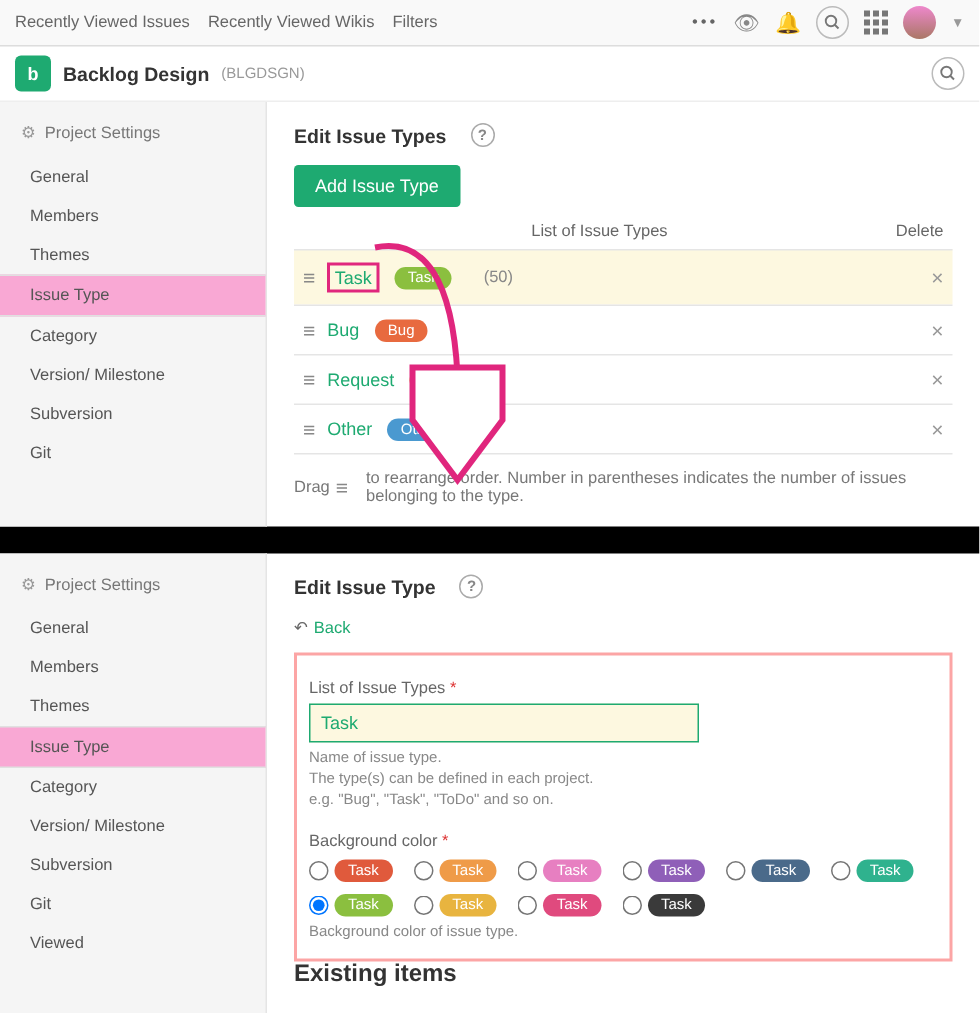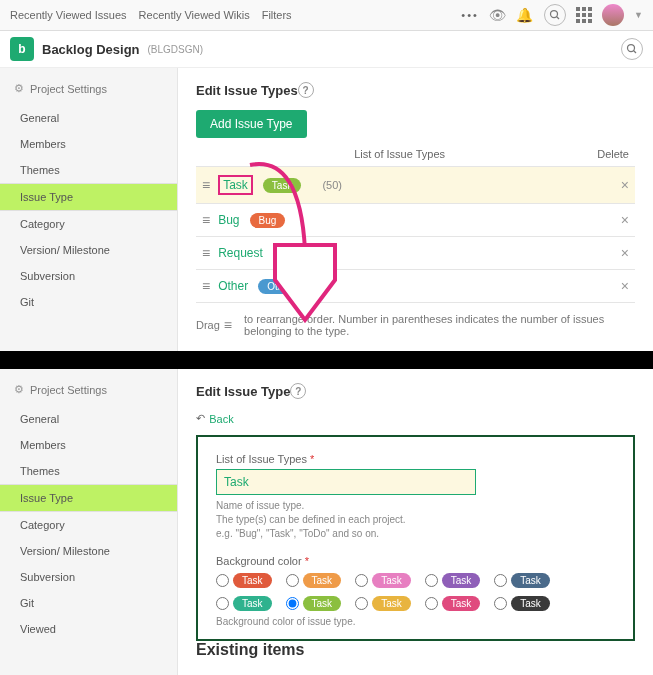--- a/index.html
+++ b/index.html
@@ -19,44 +19,44 @@
   .projectbar-left { display: flex; align-items: center; gap: 8px; }
   .proj-icon { width: 24px; height: 24px; background: #1eaa71; color: #fff; border-radius: 4px; display: flex; align-items: center; justify-content: center; font-weight: bold; }
   .proj-name { font-size: 13px; font-weight: 600; }
   .proj-code { font-size: 10px; color: #999; }
 
   .panel { display: flex; }
   .sidebar { width: 178px; background: #f5f5f5; border-right: 1px solid #e5e5e5; padding: 10px 0; }
   .sidebar-header { display: flex; align-items: center; gap: 6px; padding: 4px 14px 10px; font-size: 11px; color: #777; }
   .gear { color: #999; }
   .sidebar-item { padding: 7px 20px; font-size: 11px; color: #555; cursor: pointer; }
-  .sidebar-item.active { background: #bef264; border-top: 1px solid #e0e0e0; border-bottom: 1px solid #e0e0e0; }
+  .sidebar-item.active { background: #f9a8d4; border-top: 1px solid #e0e0e0; border-bottom: 1px solid #e0e0e0; }
 
   .main { flex: 1; padding: 14px 18px; }
-  .page-title { font-size: 13px; font-weight: 600; display: flex; align-items: center; gap: 0; margin-bottom: 12px; }
+  .page-title { font-size: 13px; font-weight: 600; display: flex; align-items: center; gap: 16px; margin-bottom: 12px; }
   .help-circle { width: 16px; height: 16px; border: 1px solid #aaa; border-radius: 50%; display: inline-flex; align-items: center; justify-content: center; font-size: 10px; color: #888; }
   .btn-primary { background: #1eaa71; color: #fff; border: none; padding: 7px 14px; border-radius: 3px; font-size: 12px; font-weight: 500; cursor: pointer; }
   
   .list-header { display: flex; justify-content: space-between; font-size: 11px; color: #666; padding: 10px 6px 6px; }
   .issue-row { display: flex; align-items: center; padding: 8px 6px; border-top: 1px solid #e5e5e5; }
   .issue-row:last-child { border-bottom: 1px solid #e5e5e5; }
   .issue-row.hl { background: #fdf8e0; }
   .drag-handle { color: #888; font-size: 14px; margin-right: 8px; cursor: grab; }
   .issue-link { color: #1eaa71; margin-right: 10px; }
   .issue-link.hlbox { border: 2px solid #e0267d; padding: 1px 3px; }
   .pill { display: inline-block; padding: 2px 9px; border-radius: 10px; color: #fff; font-size: 10px; font-weight: 500; }
   .count { color: #888; font-size: 11px; margin-left: 21px; }
   .row-x { margin-left: auto; color: #999; cursor: pointer; font-size: 14px; }
   .hint { font-size: 11px; color: #777; margin-top: 10px; display: flex; align-items: center; gap: 4px; }
 
   .blackbar { height: 18px; background: #000; }
 
   .back-link { color: #1eaa71; font-size: 11px; display: inline-flex; align-items: center; gap: 4px; margin-bottom: 10px; cursor: pointer; }
 
-  .form-box { border: 2px solid #14532d; padding: 10px 18px; }
+  .form-box { border: 2px solid #fca5a5; padding: 10px 8px; }
   .field-label { font-size: 11px; color: #666; margin-bottom: 4px; margin-top: 6px; }
   .req { color: #d33; }
   .text-input { width: 100%; max-width: 260px; border: 1px solid #1eaa71; padding: 5px 7px; font-size: 12px; background: #fdf8e0; color: #1eaa71; }
   .help-text { font-size: 10px; color: #888; margin-top: 4px; line-height: 1.4; }
   .color-options { display: flex; flex-wrap: wrap; gap: 8px 14px; margin-top: 6px; }
   .color-opt { display: inline-flex; align-items: center; gap: 4px; font-size: 10px; }
   .color-opt input { margin: 0; }
 
   .existing-title { font-size: 16px; font-weight: 700; margin: 0 0 8px; }
 

